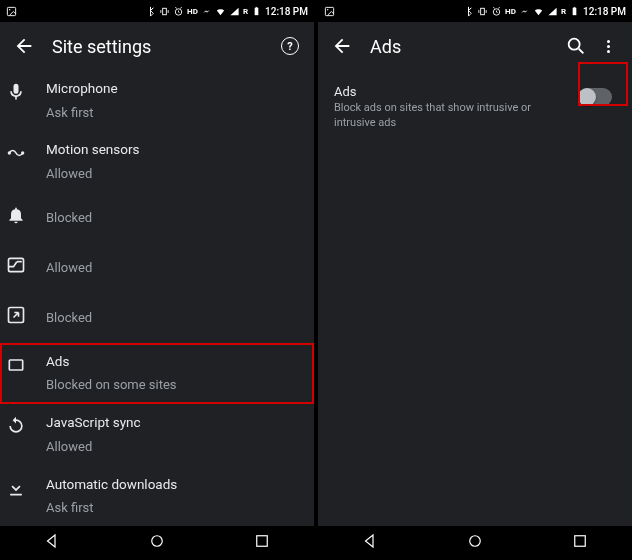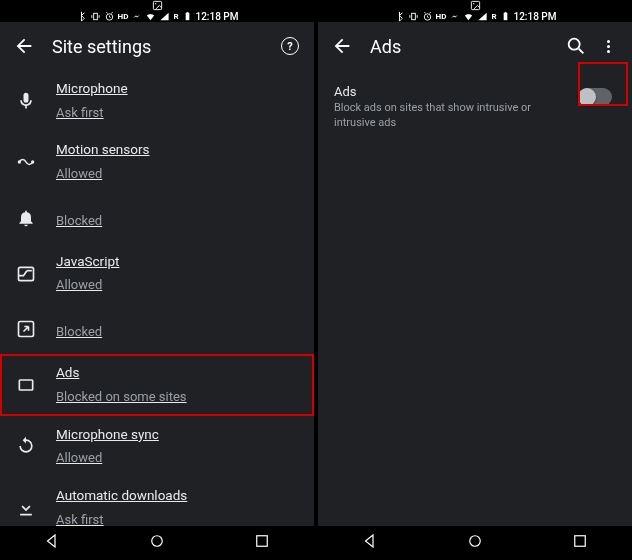--- a/index.html
+++ b/index.html
@@ -23,21 +23,20 @@
   .statusbar {
     height: 22px;
     background: #000;
     color: #fff;
     display: flex;
     align-items: center;
     justify-content: space-between;
     padding: 0 6px;
     font-size: 10px;
     font-weight: 500;
-    flex-direction: column;
   }
   .statusbar .left { display:flex; align-items:center; gap:3px;}
   .statusbar .right { display:flex; align-items:center; gap:3px;}
   .statusbar svg { width:11px; height:11px; fill:#fff; }
   .appbar {
     height: 48px;
     display: flex;
     align-items: center;
     padding: 16px 12px;
     color: #fff;
@@ -46,24 +45,23 @@
   .appbar .title { font-size: 18px; font-weight: 400; margin-left: 16px; flex:1; }
   .appbar .action { width:24px; height:24px; display:flex; align-items:center; justify-content:center; margin-left:8px;}
   .appbar svg { width:22px; height:22px; fill:#fff; }
   .content {
     flex:1;
     overflow:hidden;
     color:#e8eaed;
   }
   .row {
     display:flex;
-    align-items:center;
-    padding: 10px 14px;
+    align-items:flex-start;
+    padding: 10px 4px;
     min-height:50px;
-    text-decoration:underline;
   }
   .row .icon {
     width:24px; height:24px;
     display:flex; align-items:center; justify-content:center;
     margin-right: 18px;
     flex-shrink:0;
   }
   .row .icon svg { width:20px; height:20px; fill:#e8eaed; }
   .row .texts { flex:1; }
   .row .primary { font-size:13.5px; color:#e8eaed; line-height:1.3;}
@@ -207,21 +205,20 @@
       </div>
       <div class="row">
         <div class="icon">
           <svg viewBox="0 0 24 24">
             <rect x="3" y="4" width="18" height="16" rx="2" fill="none" stroke="#e8eaed" stroke-width="2"></rect>
             <path d="M3 14h6l4-6" stroke="#e8eaed" stroke-width="2" fill="none"></path>
             <path d="M13 8l6 0" stroke="#e8eaed" stroke-width="2"></path>
           </svg>
         </div>
         <div class="texts">
-          <div class="primary">JavaScript</div>
           <div class="secondary">Allowed</div>
         </div>
       </div>
       <div class="row">
         <div class="icon">
           <svg viewBox="0 0 24 24">
             <rect x="3" y="3" width="18" height="18" rx="2" fill="none" stroke="#e8eaed" stroke-width="2"></rect>
             <path d="M9 15l6-6M15 9v5M15 9h-5" stroke="#e8eaed" stroke-width="2" fill="none"></path>
           </svg>
         </div>
@@ -240,21 +237,21 @@
           <div class="secondary">Blocked on some sites</div>
         </div>
       </div>
       <div class="row">
         <div class="icon">
           <svg viewBox="0 0 24 24">
             <path d="M12 4V1L8 5l4 4V6a6 6 0 11-6 6H4a8 8 0 108-8z"></path>
           </svg>
         </div>
         <div class="texts">
-          <div class="primary">Microphone sync</div>
+          <div class="primary">JavaScript sync</div>
           <div class="secondary">Allowed</div>
         </div>
       </div>
       <div class="row">
         <div class="icon">
           <svg viewBox="0 0 24 24">
             <path d="M12 3v10l4-4 1.4 1.4L12 16l-5.4-5.6L8 9l4 4V3h0zM5 19h14v2H5z"></path>
           </svg>
         </div>
         <div class="texts">

